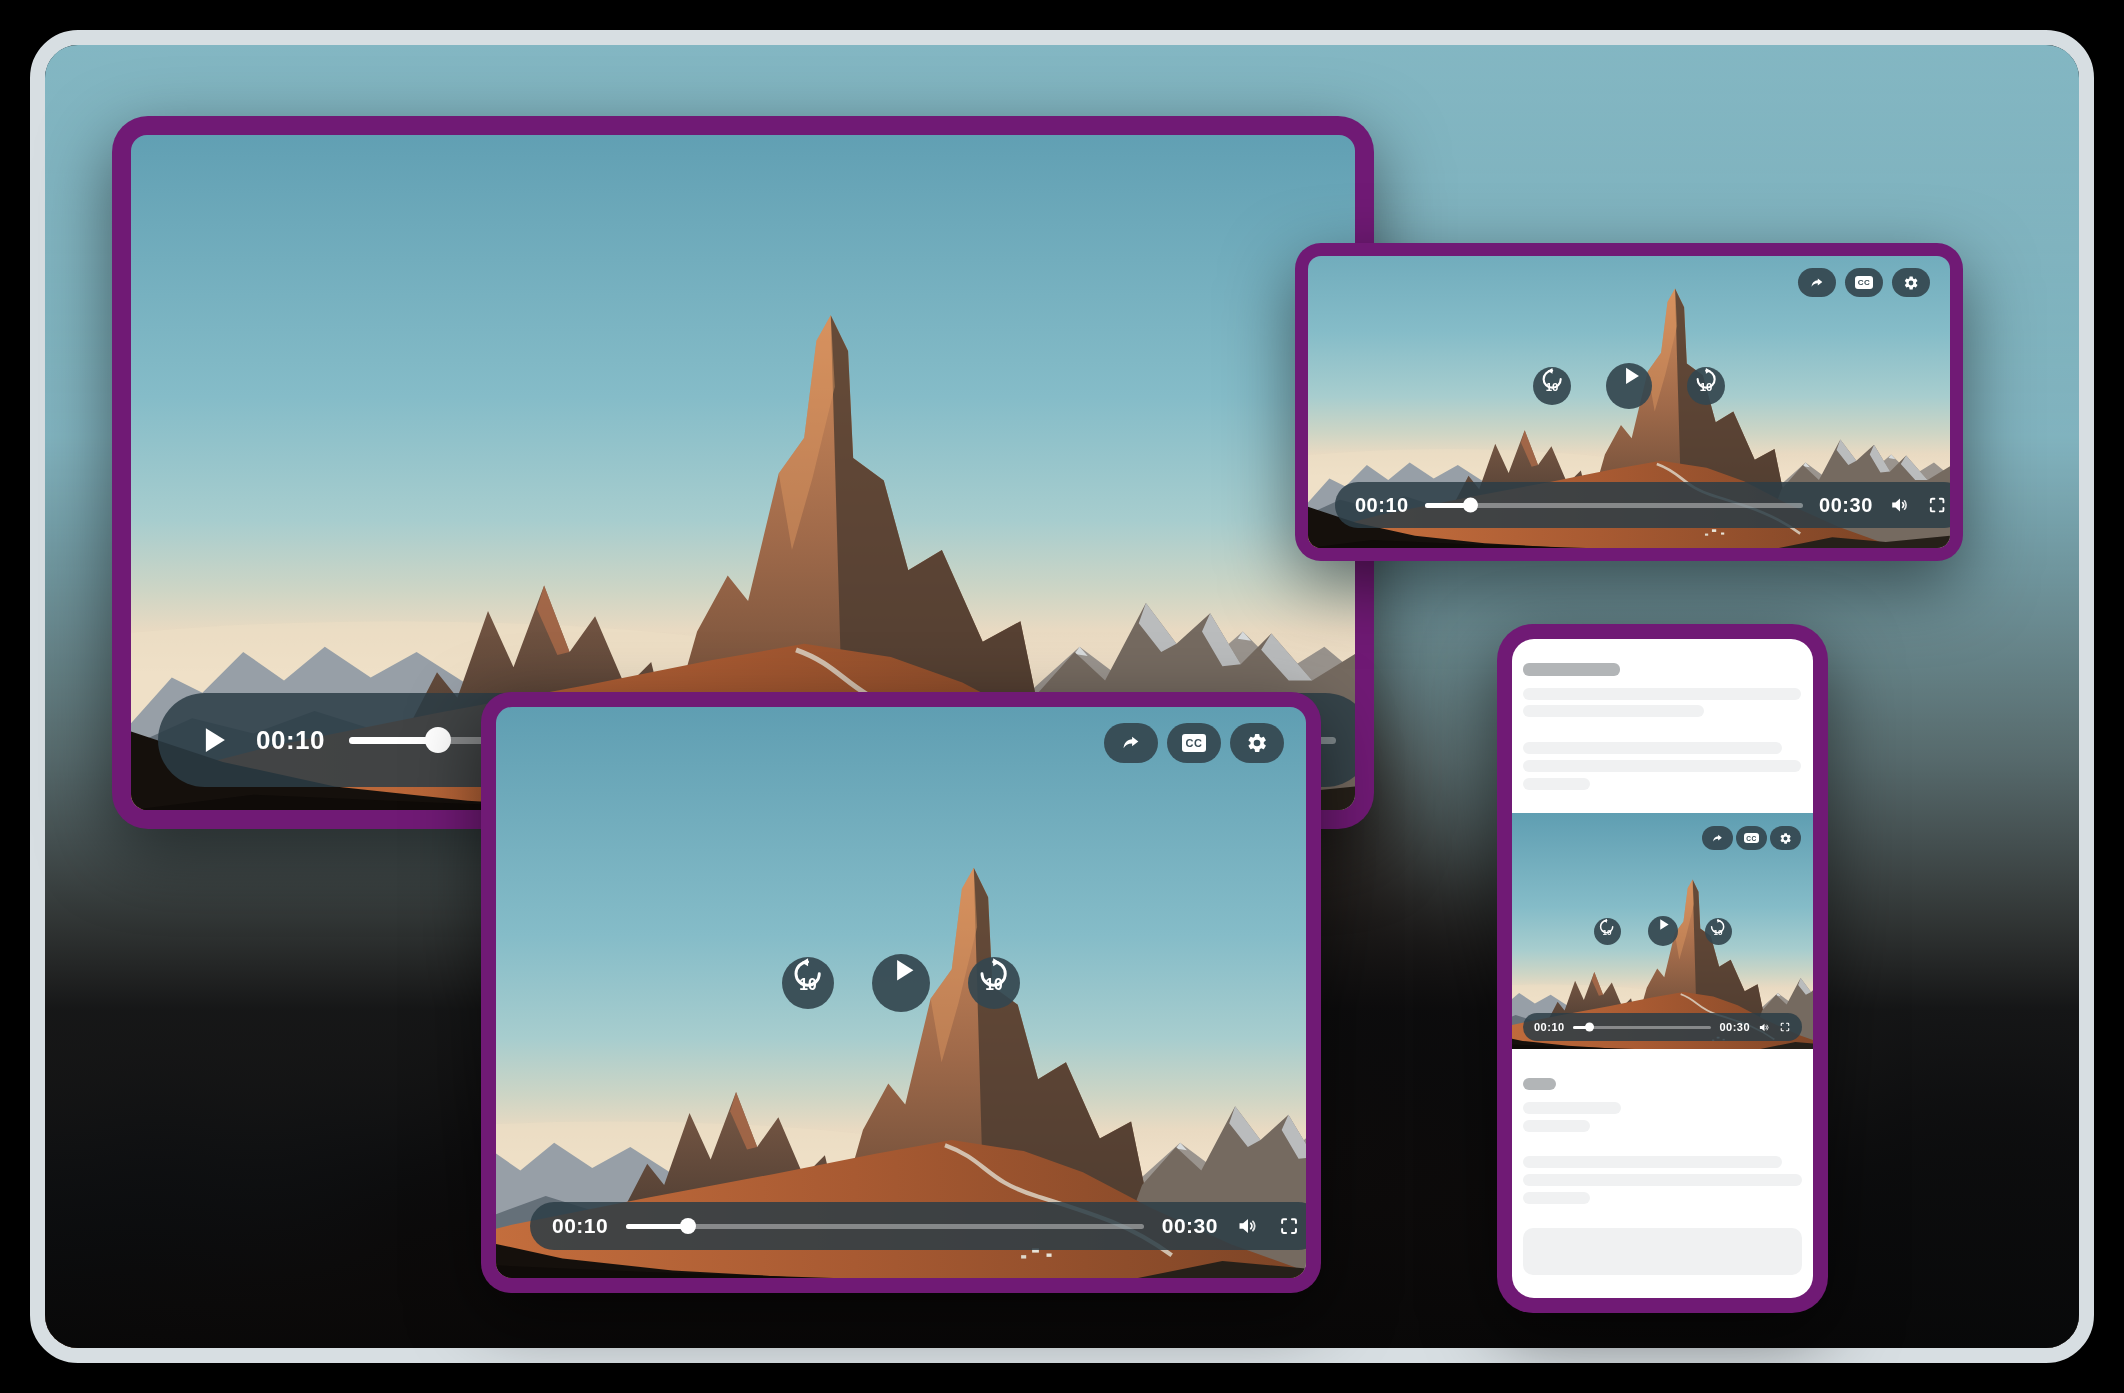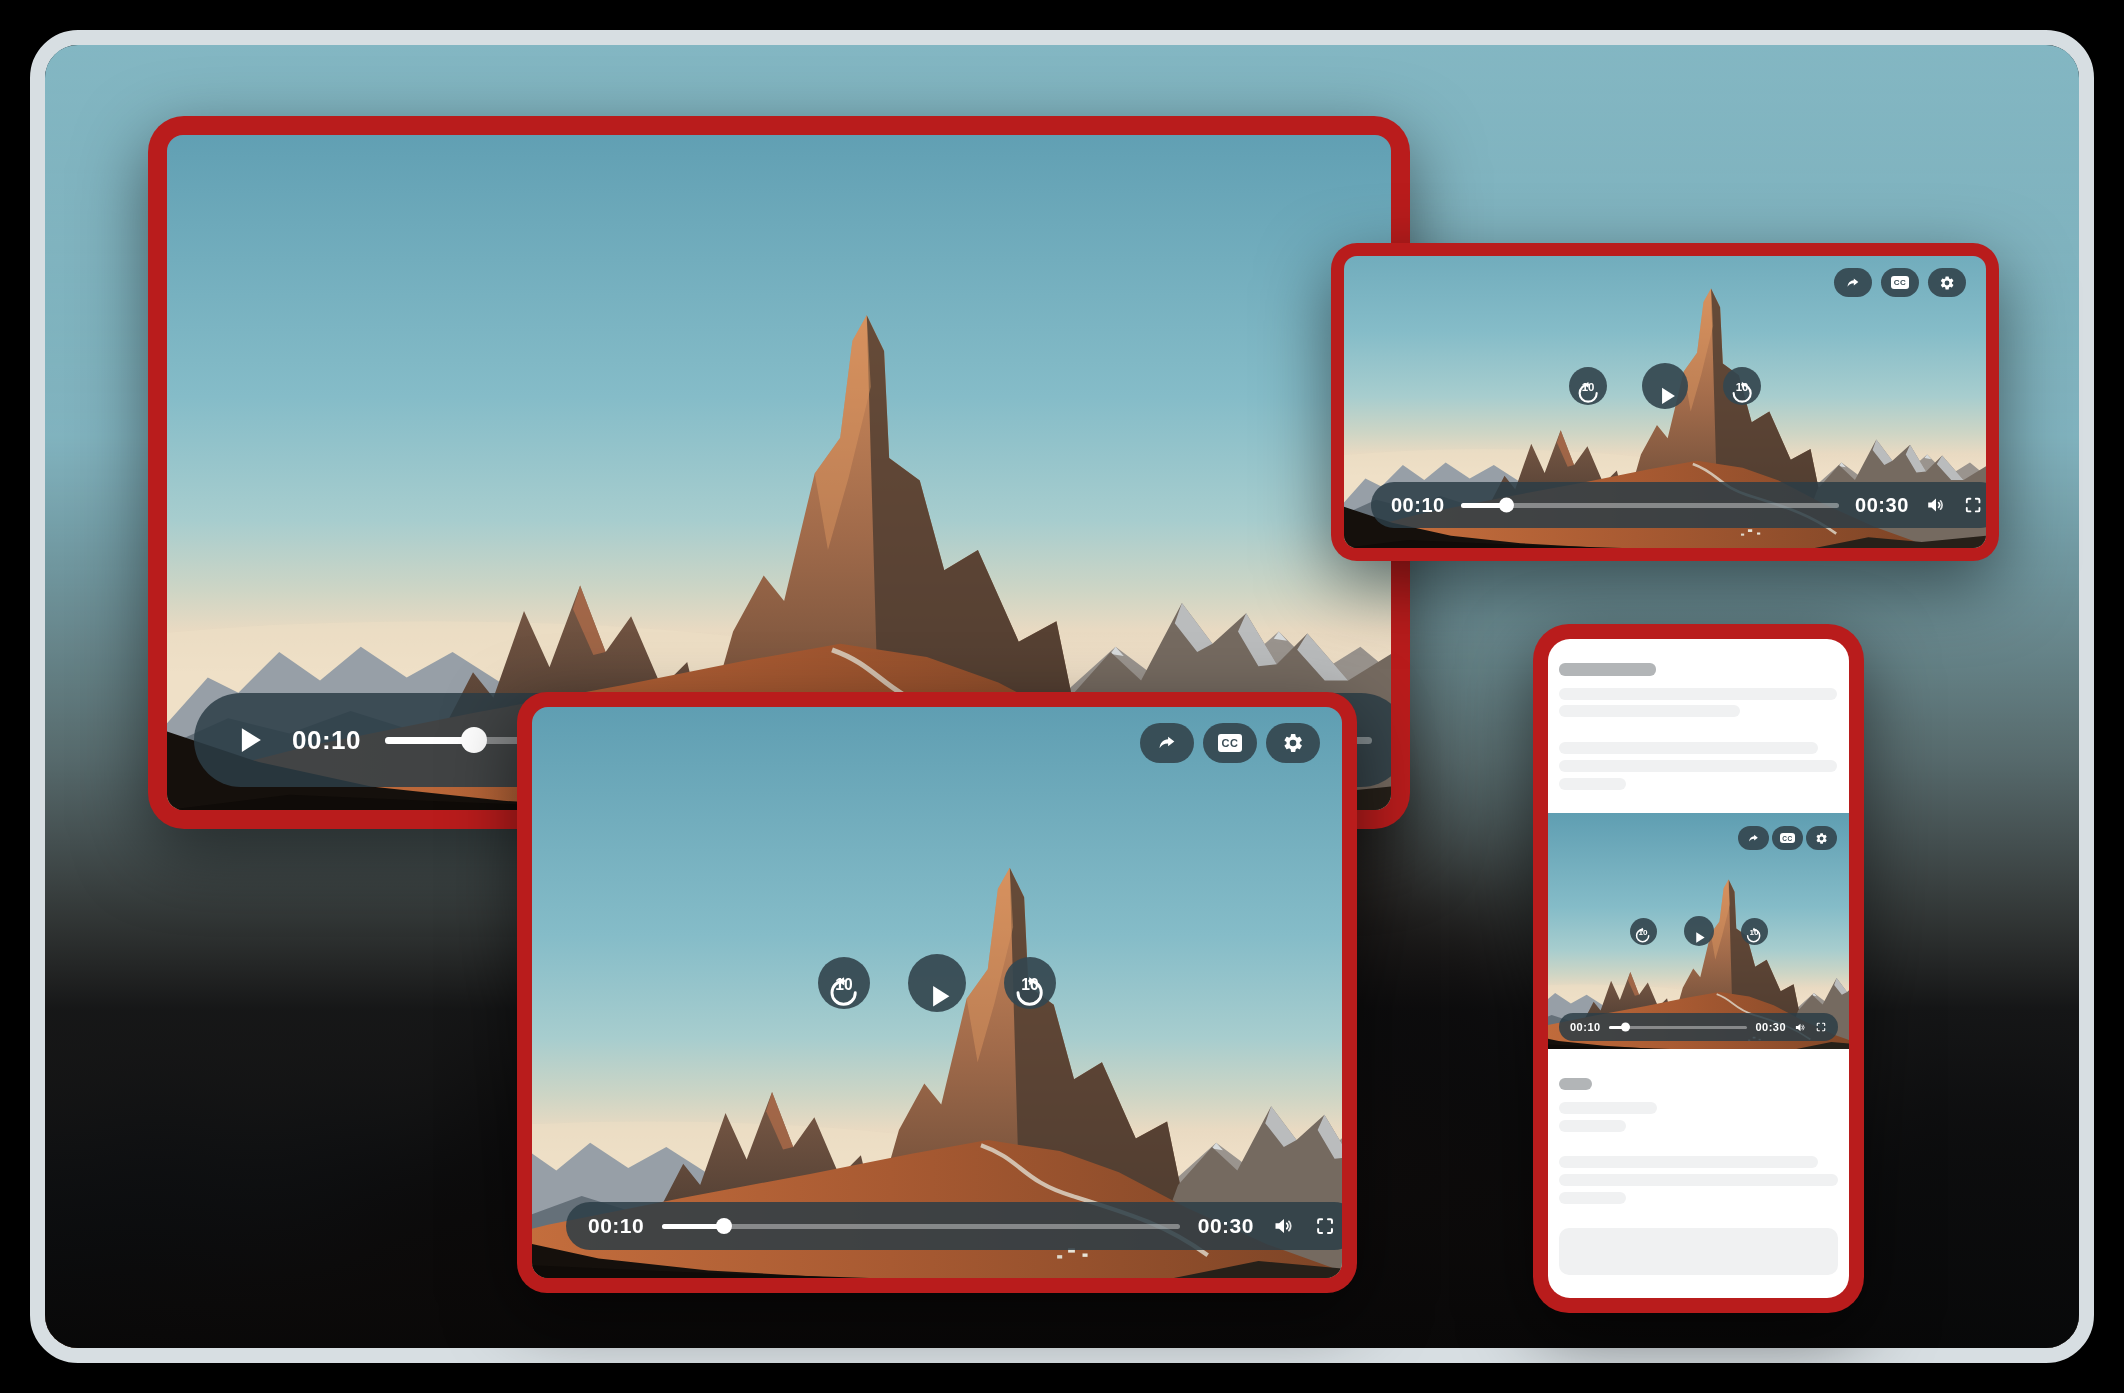--- a/index.html
+++ b/index.html
@@ -9,22 +9,22 @@
   
   .card{position:absolute;inset:30px;border:15px solid #d7dee2;border-radius:48px;
         overflow:hidden;background:#0e1114;z-index:0;}
   .bg-scene{position:absolute;left:-7.5%;top:-7.5%;width:115%;height:115%;
         filter:blur(46px) brightness(.95) saturate(.95);}
   .bg-shade{position:absolute;inset:0;
         background:linear-gradient(180deg,rgba(158,206,214,.55) 0%,rgba(158,206,214,.18) 30%,
         rgba(30,34,36,.55) 55%,rgba(8,9,11,.93) 74%,rgba(5,6,7,.97) 100%);}
 
   
-  .device{position:absolute;background:#b91c1c;box-sizing:border-box;
-          box-shadow:0 24px 70px rgba(0,0,0,.5);margin-left:36px;}
+  .device{position:absolute;background:#701a75;box-sizing:border-box;
+          box-shadow:0 24px 70px rgba(0,0,0,.5);}
   .screen{position:relative;width:100%;height:100%;overflow:hidden;}
   .scene{position:absolute;inset:0;width:100%;height:100%;display:block;}
 
   .desktop{left:112px;top:116px;width:1262px;height:713px;padding:19px;border-radius:36px;z-index:1;
            --fs:26px;--trh:7px;--th:26px;}
   .desktop .screen{border-radius:16px;}
 
   .tablet{left:481px;top:692px;width:840px;height:601px;padding:15px;border-radius:30px;z-index:3;
           --pw:54px;--ph:40px;--pic:22px;--ccfs:11px;--cb:52px;--cbig:58px;
           --barh:48px;--fs:21px;--trh:5px;--th:16px;--icv:24px;--gap:18px;}
@@ -61,21 +61,21 @@
             font-weight:700;font-size:var(--ccfs);border-radius:3px;letter-spacing:.5px;
             width:calc(var(--pic)*1.08);height:calc(var(--pic)*.84);}
 
   .center-controls{position:absolute;left:50%;transform:translateX(-50%);
             display:flex;align-items:center;}
   .tablet .center-controls{top:247px;gap:38px;}
   .compact .center-controls{top:107px;gap:35px;}
   .p-video .center-controls{top:103px;gap:27px;}
 
   .cbtn{width:var(--cb);height:var(--cb);border-radius:50%;border:none;padding:0;position:relative;
-        background:rgba(52,70,79,.92);display:flex;align-items:flex-end;justify-content:center;cursor:pointer;}
+        background:rgba(52,70,79,.92);display:flex;align-items:flex-start;justify-content:center;cursor:pointer;}
   .cbtn.big{width:var(--cbig);height:var(--cbig);}
   .cbtn .ic{width:64%;height:64%;}
   .cbtn.big .ic{width:56%;height:56%;margin-left:6%;}
   .skip-num{position:absolute;top:53%;left:50%;transform:translate(-50%,-50%);
         color:#fff;font-size:calc(var(--cb)*.30);font-weight:700;}
 
   .bar{position:absolute;display:flex;align-items:center;border-radius:999px;
        background:rgba(44,61,70,.85);}
   .desktop .bar{left:27px;top:558px;width:1142px;height:94px;padding:0 36px;gap:24px;border-radius:47px;}
   .tablet .bar{left:34px;bottom:28px;width:748px;height:var(--barh);padding:0 22px;gap:var(--gap);}

